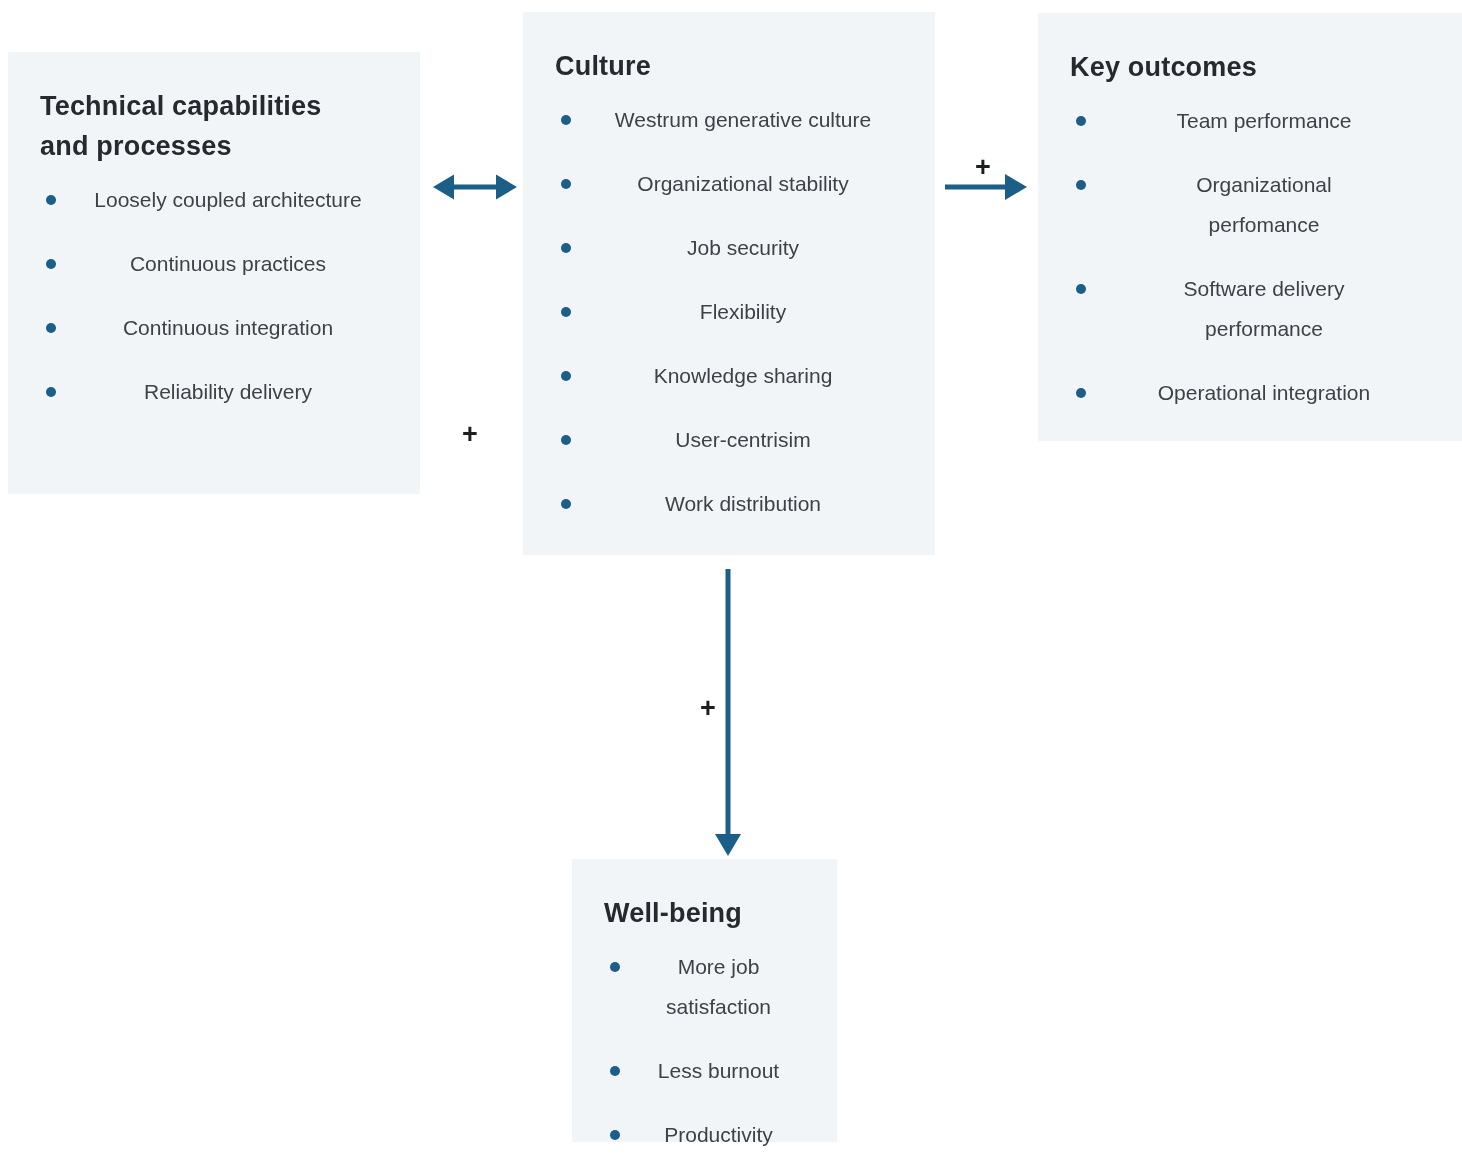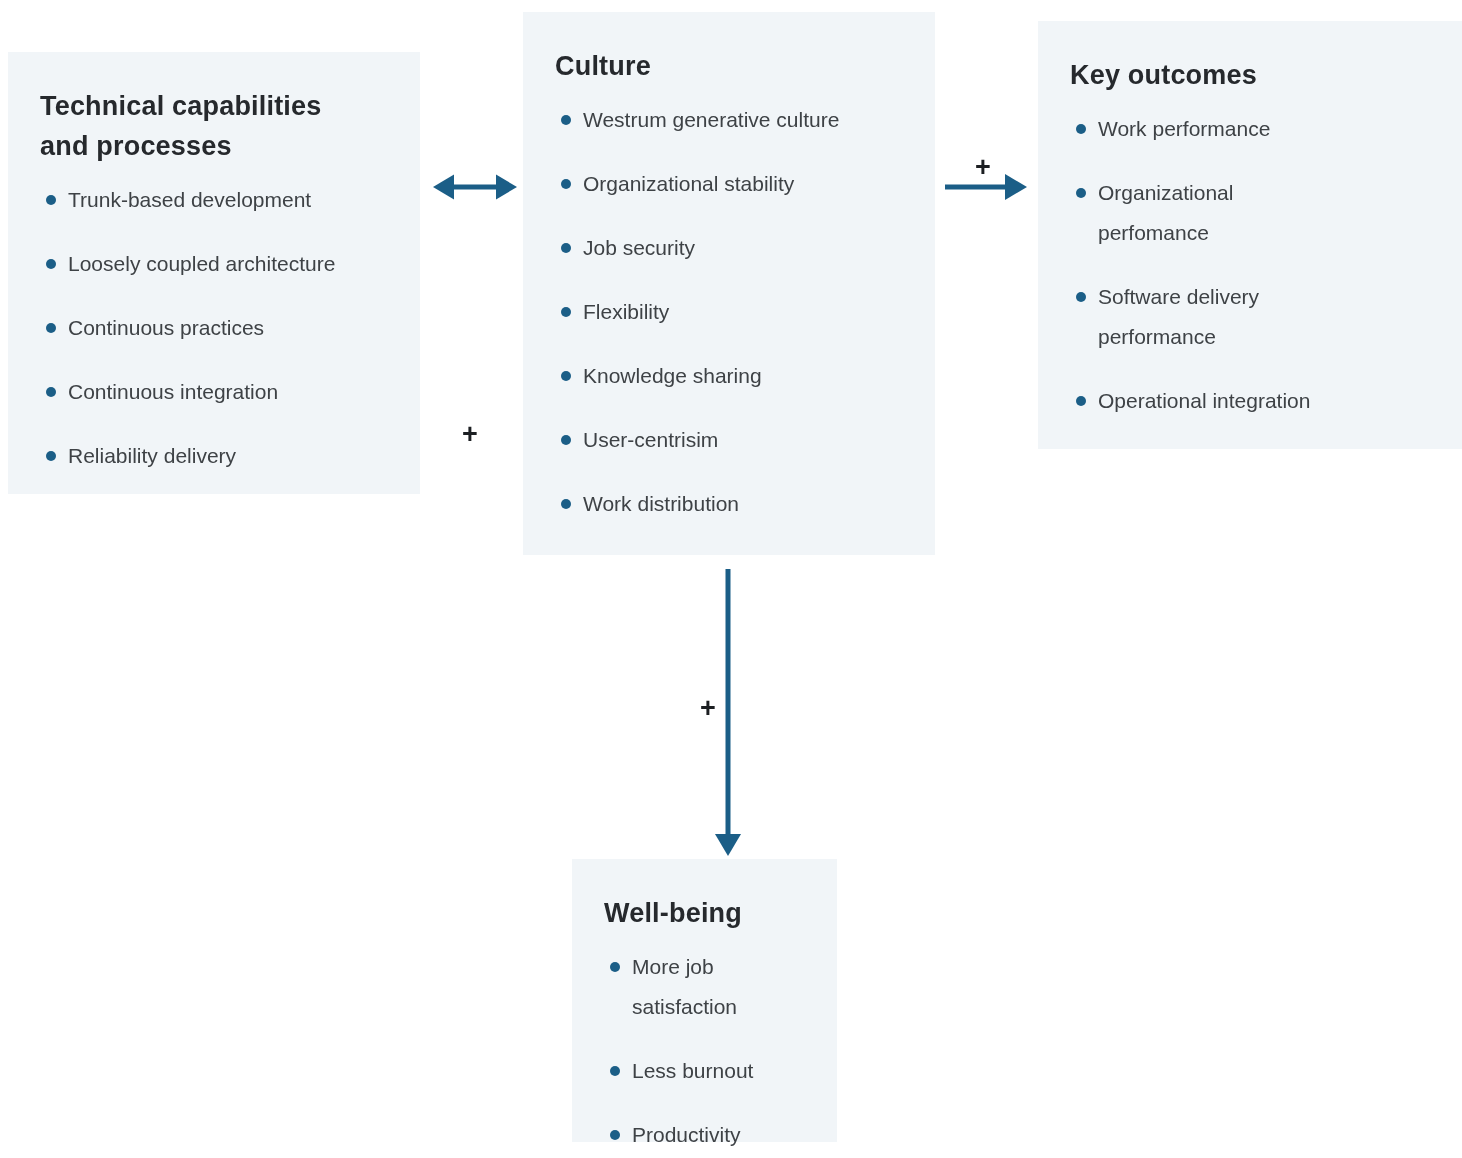--- a/index.html
+++ b/index.html
@@ -16,21 +16,21 @@
     overflow: hidden;
   }
   .box {
     position: absolute;
     background: var(--box-bg, #f1f5f8);
     box-sizing: border-box;
     padding: 34px 32px 0 32px;
   }
   .box-technical { left: 8px;    top: 12px;  width: 412px; height: 442px; margin-top: 40px; }
   .box-culture   { left: 523px;  top: 12px;  width: 412px; height: 543px; }
-  .box-outcomes  { left: 1038px; top: 21px;  width: 424px; height: 428px; }
+  .box-outcomes  { left: 1038px; top: 13px;  width: 424px; height: 428px; }
   .box-wellbeing { left: 572px;  top: 859px; width: 265px; height: 283px; }
   .box-title {
     margin: 0 0 14px 0;
     font-size: 27px;
     font-weight: 700;
     line-height: 40px;
     color: var(--heading, #26292d);
     white-space: pre-line;
     letter-spacing: 0.2px;
   }
@@ -40,20 +40,21 @@
     padding: 0;
   }
   .bullet-list li {
     position: relative;
     padding-left: 28px;
     margin-bottom: 24px;
     font-size: 21px;
     line-height: 40px;
     color: var(--body, #3e4246);
     white-space: pre-line;
+    text-align: center;
   }
   .bullet-list li::before {
     content: "";
     position: absolute;
     left: 6px;
     top: 15px;
     width: 10px;
     height: 10px;
     border-radius: 50%;
     background: var(--accent, #1b5e87);
@@ -89,21 +90,20 @@
 </style>
 </head>
 <body>
 
 <div class="canvas">
 
   <div class="box box-technical">
     <h2 class="box-title">Technical capabilities
 and processes</h2>
     <ul class="bullet-list">
-        <li>Trunk-based development</li>
         <li>Loosely coupled architecture</li>
         <li>Continuous practices</li>
         <li>Continuous integration</li>
         <li>Reliability delivery</li>
       </ul>
   </div>
 
   <div class="box box-culture">
     <h2 class="box-title">Culture</h2>
     <ul class="bullet-list">
@@ -113,21 +113,21 @@
         <li>Flexibility</li>
         <li>Knowledge sharing</li>
         <li>User-centrisim</li>
         <li>Work distribution</li>
       </ul>
   </div>
 
   <div class="box box-outcomes">
     <h2 class="box-title">Key outcomes</h2>
     <ul class="bullet-list">
-        <li>Work performance</li>
+        <li>Team performance</li>
         <li>Organizational
 perfomance</li>
         <li>Software delivery
 performance</li>
         <li>Operational integration</li>
       </ul>
   </div>
 
   <div class="box box-wellbeing">
     <h2 class="box-title">Well-being</h2>

